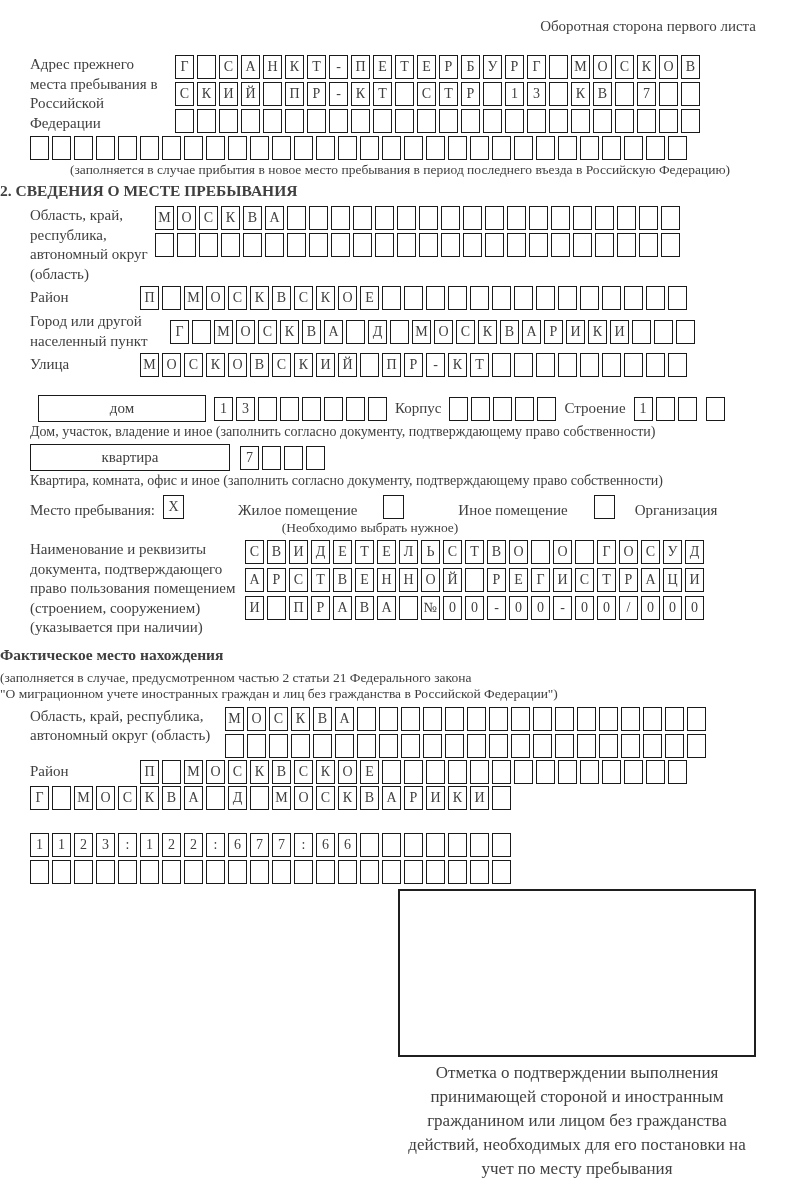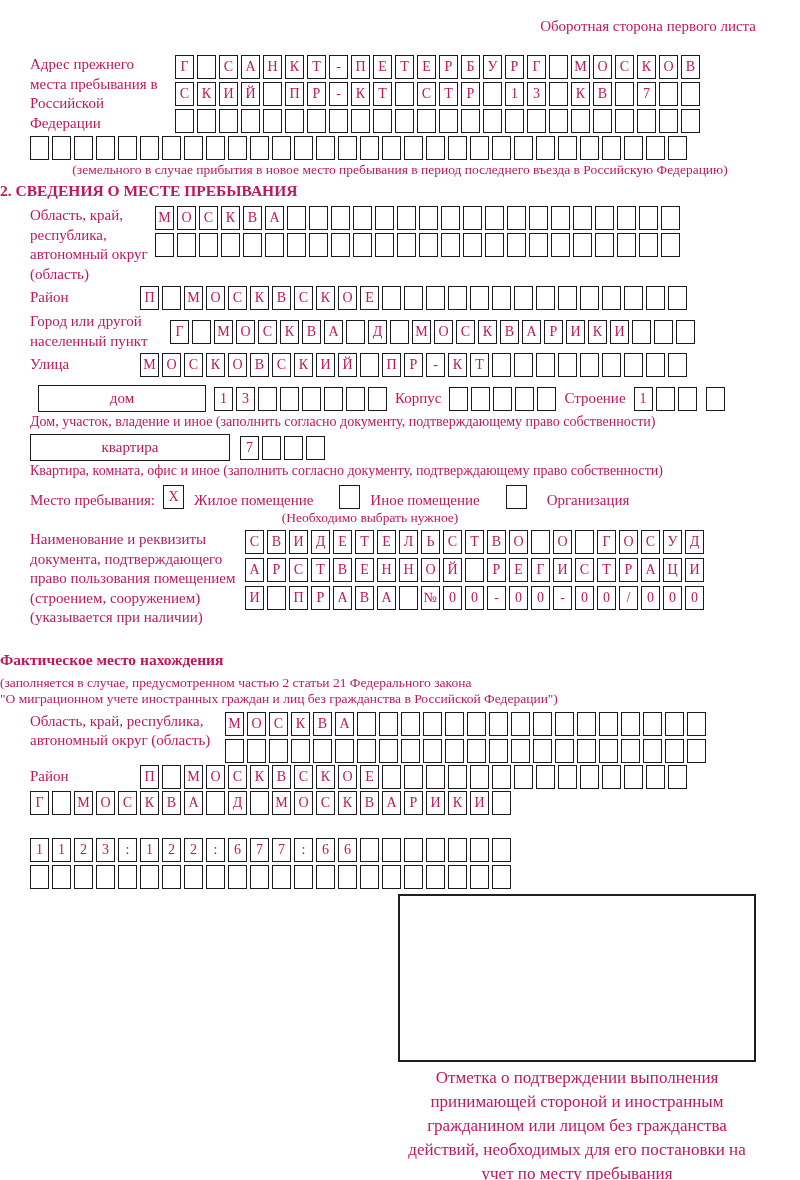--- a/index.html
+++ b/index.html
@@ -1,19 +1,19 @@
 <!DOCTYPE html>
 <html><head>
 <meta charset="utf-8">
 <style>
   * { margin:0; padding:0; box-sizing:border-box; }
   html,body { background:#fff; }
   .page {
     position:relative; width:800px; height:1180px; overflow:hidden;
-    background:#fff; color:#be185d;
+    background:#fff; color:#404040;
     font-family:"Liberation Serif", "DejaVu Serif", serif;
     padding:10px 0 0 30px;
   }
   .header-note { text-align:right; font-size:15px; margin:8px 44px 20px 0; }
 
   .row { display:flex; align-items:flex-start; margin-bottom:2px; }
   .row.vcenter { align-items:center; }
   .label { font-size:15px; line-height:1.3; flex-shrink:0; padding-right:6px; }
   .w145{width:145px;} .w125{width:125px;} .w110{width:110px;}
   .w140{width:140px;} .w215{width:215px;} .w195{width:195px;} .w192{width:192px;}
@@ -34,21 +34,21 @@
 
   .wide-box { height:27px; border:1.8px solid #1a1a1a; display:flex; align-items:center; justify-content:center; font-size:15px; flex-shrink:0; }
   .house-box { width:168px; margin-right:8px; }
   .apt-box { width:200px; margin-right:10px; }
   .inline-label { font-size:15px; margin:0 8px; white-space:nowrap; align-self:center; }
   .sep-cell { margin-left:9px; }
 
   .stay-row { display:flex; align-items:flex-end; font-size:15px; margin:6px 0 1px 0; }
   .cb { width:21px; height:24px; border:1.7px solid #1a1a1a; display:inline-flex; align-items:center; justify-content:center; font-size:14px; margin:0 10px 0 8px; flex-shrink:0; }
   .cb.gap { margin-left:26px; }
-  .opt { white-space:nowrap; }
+  .opt { white-space:nowrap;margin-left:44px; }
   .stay-caption { width:400px; margin-left:140px; text-align:center; font-size:13.5px; margin-bottom:4px; }
 
   .doc-block { margin-top:4px; }
   .doc-rows { gap:4px; }
 
   .al-captions { font-size:13.5px; margin-left:-30px; width:800px; }
 
   .cad-rows { margin-top:21px; }
 
   .confirm-wrap { margin-left:368px; width:358px; margin-top:5px; }
@@ -170,21 +170,21 @@
       <div class="cell"></div>
       <div class="cell"></div>
       <div class="cell"></div>
       <div class="cell"></div>
       <div class="cell"></div>
       <div class="cell"></div>
       <div class="cell"></div>
       <div class="cell"></div>
       <div class="cell"></div>
     </div>
-  <div class="caption-center">(земельного в случае прибытия в новое место пребывания в период последнего въезда в Российскую Федерацию)</div>
+  <div class="caption-center">(заполняется в случае прибытия в новое место пребывания в период последнего въезда в Российскую Федерацию)</div>
 
   <div class="section-title">2. СВЕДЕНИЯ О МЕСТЕ ПРЕБЫВАНИЯ</div>
 
   <div class="row">
     <div class="label w125">Область, край, республика, автономный округ (область)</div>
     <div class="col">
       <div class="cells">
           <div class="cell">М</div>
           <div class="cell">О</div>
           <div class="cell">С</div>
@@ -324,21 +324,21 @@
         <div class="cell"></div>
         <div class="cell"></div>
         <div class="cell"></div>
         <div class="cell"></div>
         <div class="cell"></div>
         <div class="cell"></div>
         <div class="cell"></div>
       </div>
   </div>
 
-  <div class="row vcenter" style="margin-top:8px;padding-left:8px;">
+  <div class="row vcenter" style="margin-top:18px;padding-left:8px;">
     <div class="wide-box house-box">дом</div>
     <div class="cells">
         <div class="cell">1</div>
         <div class="cell">3</div>
         <div class="cell"></div>
         <div class="cell"></div>
         <div class="cell"></div>
         <div class="cell"></div>
         <div class="cell"></div>
         <div class="cell"></div>
@@ -453,21 +453,21 @@
           <div class="cell">0</div>
           <div class="cell">0</div>
           <div class="cell">/</div>
           <div class="cell">0</div>
           <div class="cell">0</div>
           <div class="cell">0</div>
         </div>
     </div>
   </div>
 
-  <div class="section-title" style="margin-top:23px;">Фактическое место нахождения</div>
+  <div class="section-title" style="margin-top:8px;">Фактическое место нахождения</div>
   <div class="al-captions">(заполняется в случае, предусмотренном частью 2 статьи 21 Федерального закона</div>
   <div class="al-captions" style="margin-bottom:5px;">"О миграционном учете иностранных граждан и лиц без гражданства в Российской Федерации")</div>
 
   <div class="row">
     <div class="label w195">Область, край, республика, автономный округ (область)</div>
     <div class="col">
       <div class="cells">
           <div class="cell">М</div>
           <div class="cell">О</div>
           <div class="cell">С</div>

